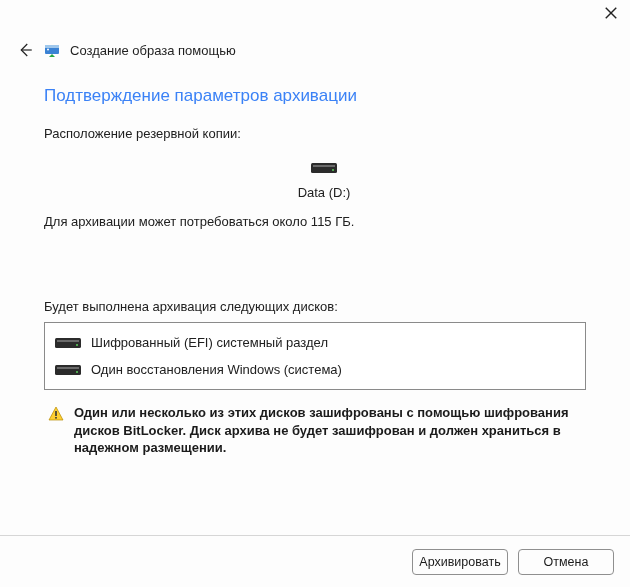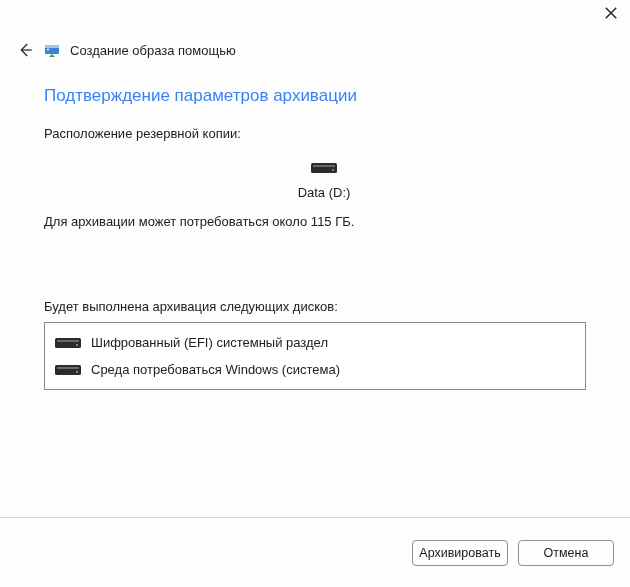--- a/index.html
+++ b/index.html
@@ -64,21 +64,21 @@
     padding: 0 4px;
   }
   .warn-icon { width: 16px; height: 16px; flex: none; margin-top: 2px; }
   .warn-text {
     font-size: 13px; line-height: 1.35; color: #1b1b1b;
     font-weight: 600;
   }
   .footer {
     position: absolute;
     left: 0; right: 0; bottom: 0;
-    height: 70px;
+    height: 52px;
     border-top: 1px solid #d6d6d6;
     display: flex; align-items: center; justify-content: flex-end;
     gap: 10px;
     padding-right: 16px;
     background: #fdfdfd;
   }
   .btn {
     min-width: 96px;
     height: 26px;
     border: 1px solid #8f8f8f;
@@ -138,22 +138,30 @@
         <circle cx="22" cy="9" r="1" fill="#5dd15d"></circle>
       </svg>
       <span>Шифрованный (EFI) системный раздел</span>
     </div>
     <div class="list-row">
       <svg class="drive-icon" viewBox="0 0 26 14">
         <rect x="0" y="2" width="26" height="10" rx="1.5" fill="#2b2b2b"></rect>
         <rect x="2" y="4" width="22" height="2" fill="#6a6a6a"></rect>
         <circle cx="22" cy="9" r="1" fill="#5dd15d"></circle>
       </svg>
-      <span>Среда потребоваться Windows (система)</span>
+      <span>Один восстановления Windows (система)</span>
     </div>
   </div>
 
+  <div class="warn-row">
+    <svg class="warn-icon" viewBox="0 0 16 16">
+      <path d="M8 1 L15 14 H1 Z" fill="#ffcf33" stroke="#b58900" stroke-width="0.7"></path>
+      <rect x="7.2" y="5" width="1.6" height="5" fill="#333"></rect>
+      <rect x="7.2" y="11" width="1.6" height="1.6" fill="#333"></rect>
+    </svg>
+    <div class="warn-text">Один или несколько из этих дисков зашифрованы с помощью шифрования дисков BitLocker. Диск архива не будет зашифрован и должен храниться в надежном размещении.</div>
+  </div>
 </div>
 
 <div class="footer">
   <button class="btn">Архивировать</button>
   <button class="btn">Отмена</button>
 </div>
 
 </body></html>

